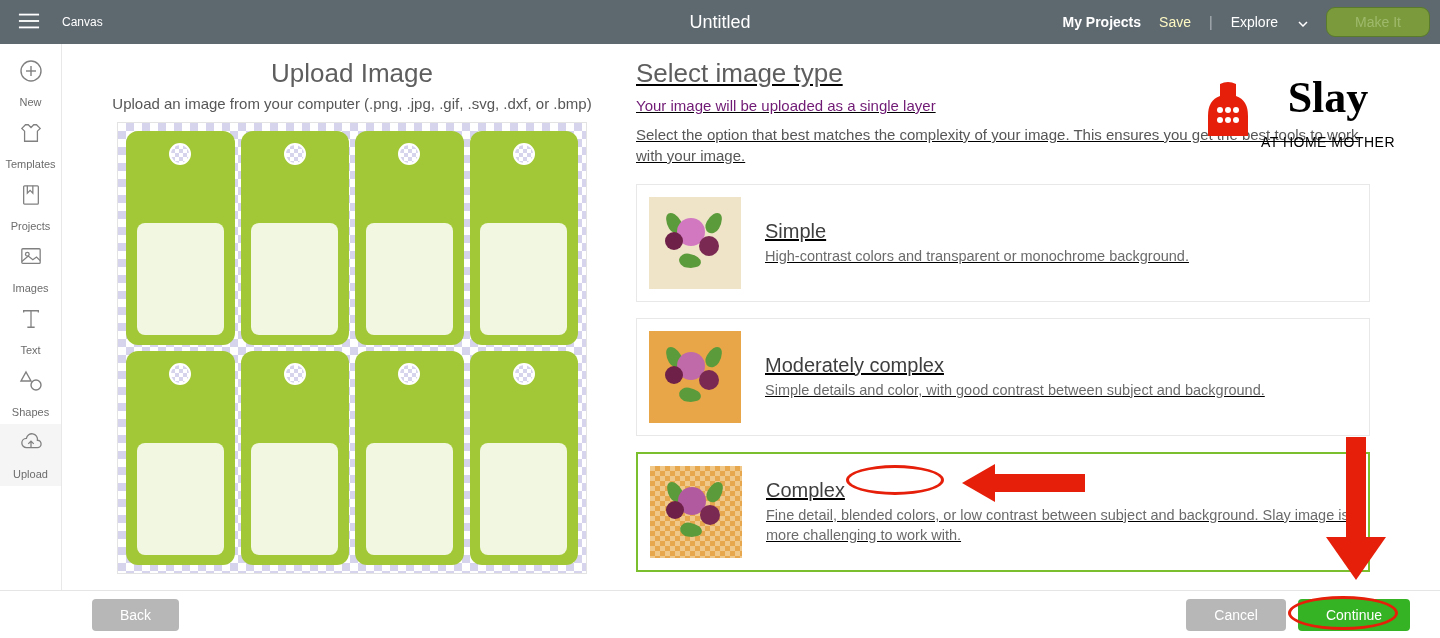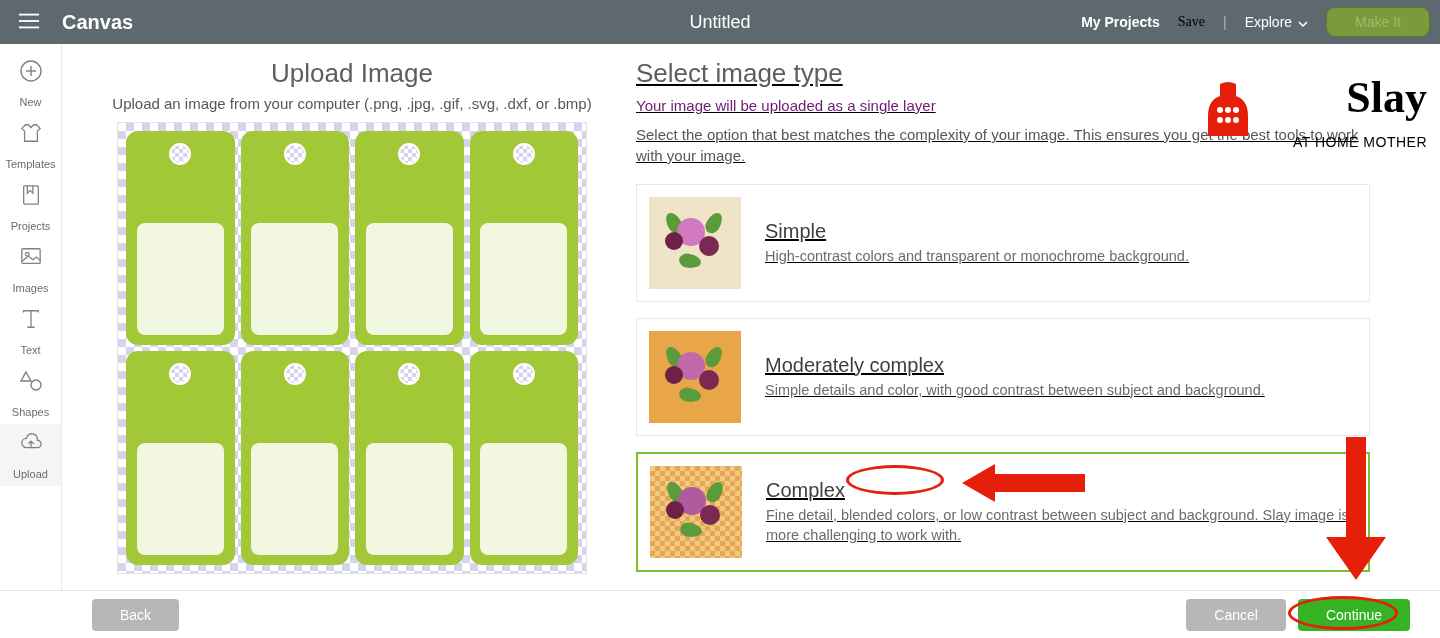--- a/index.html
+++ b/index.html
@@ -19,26 +19,26 @@
     align-items: center;
     padding: 0 10px;
     font-size: 14px;
   }
   .hamburger {
     width: 38px; height: 38px;
     display: flex; align-items:center; justify-content:center;
     cursor: pointer;
   }
   .hamburger svg { width: 22px; height: 18px; }
-  .topbar .title-left { margin-left: 14px; font-weight: 700; font-size: 20px; }
+  .topbar .title-left { margin-left: 14px; font-weight: 400; font-size: 12px; }
   .topbar .center { position:absolute; left:50%; transform:translateX(-50%); font-weight:300; font-size:18px; }
   .topbar .right { margin-left:auto; display:flex; align-items:center; gap:18px; font-size:14px;}
-  .topbar .save { color:#000000;font-family:Liberation Serif, serif; }
+  .topbar .save { color:#fef9c3; }
   .topbar .divider { color:#aeb6ba; }
-  .topbar .explore { display:flex; align-items:center; gap:6px; }
+  .topbar .explore { display:flex; align-items:center; gap:20px; }
   .makeit-btn {
     background:#7a9a3c; color:#889d5f;
     padding: 6px 28px; border-radius:9px; font-size:14px;
     border:1px solid #5a7a2c;
   }
   .makeit-btn span { color:#b8cf8b; opacity:.6; }
 
   .main { display:flex; height: calc(638px - 44px - 48px); }
   .sidebar {
     width: 62px;
@@ -190,23 +190,23 @@
     position:absolute;
     border:3px solid #e51f0a;
     border-radius:50%;
   }
   .red-arrow {
     position:absolute;
   }
   .red-arrow svg { display:block; }
   .watermark {
     position:absolute;
-    top: 78px; right: 13px;
+    top: 78px; right: 2px;
     width: 220px;
-    text-align:right;
+    text-align:center;
     color:#000;
   }
   .watermark .script {
     font-family: "Brush Script MT", "Segoe Script", cursive;
     font-size:44px; font-weight:700;
     line-height:0.9;
   }
   .watermark .sub {
     font-weight:400; font-size:14px; letter-spacing:.5px; margin-top:16px;
   }

